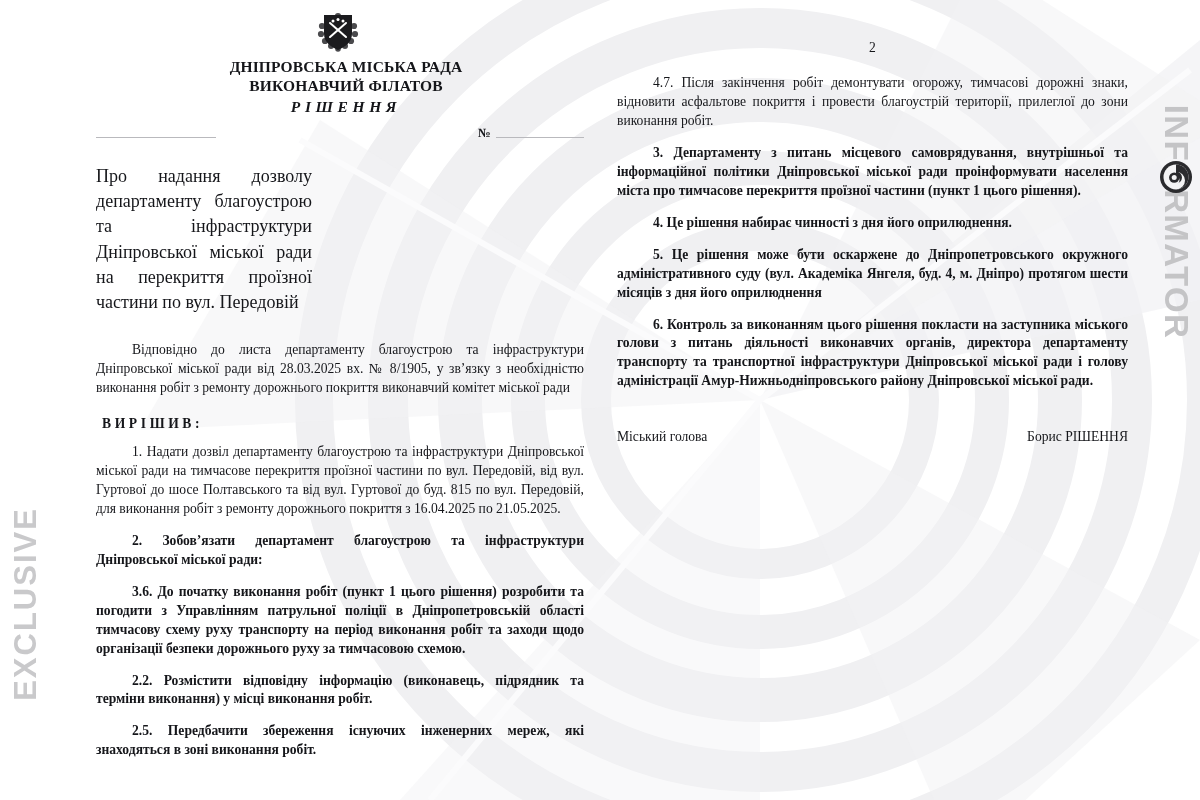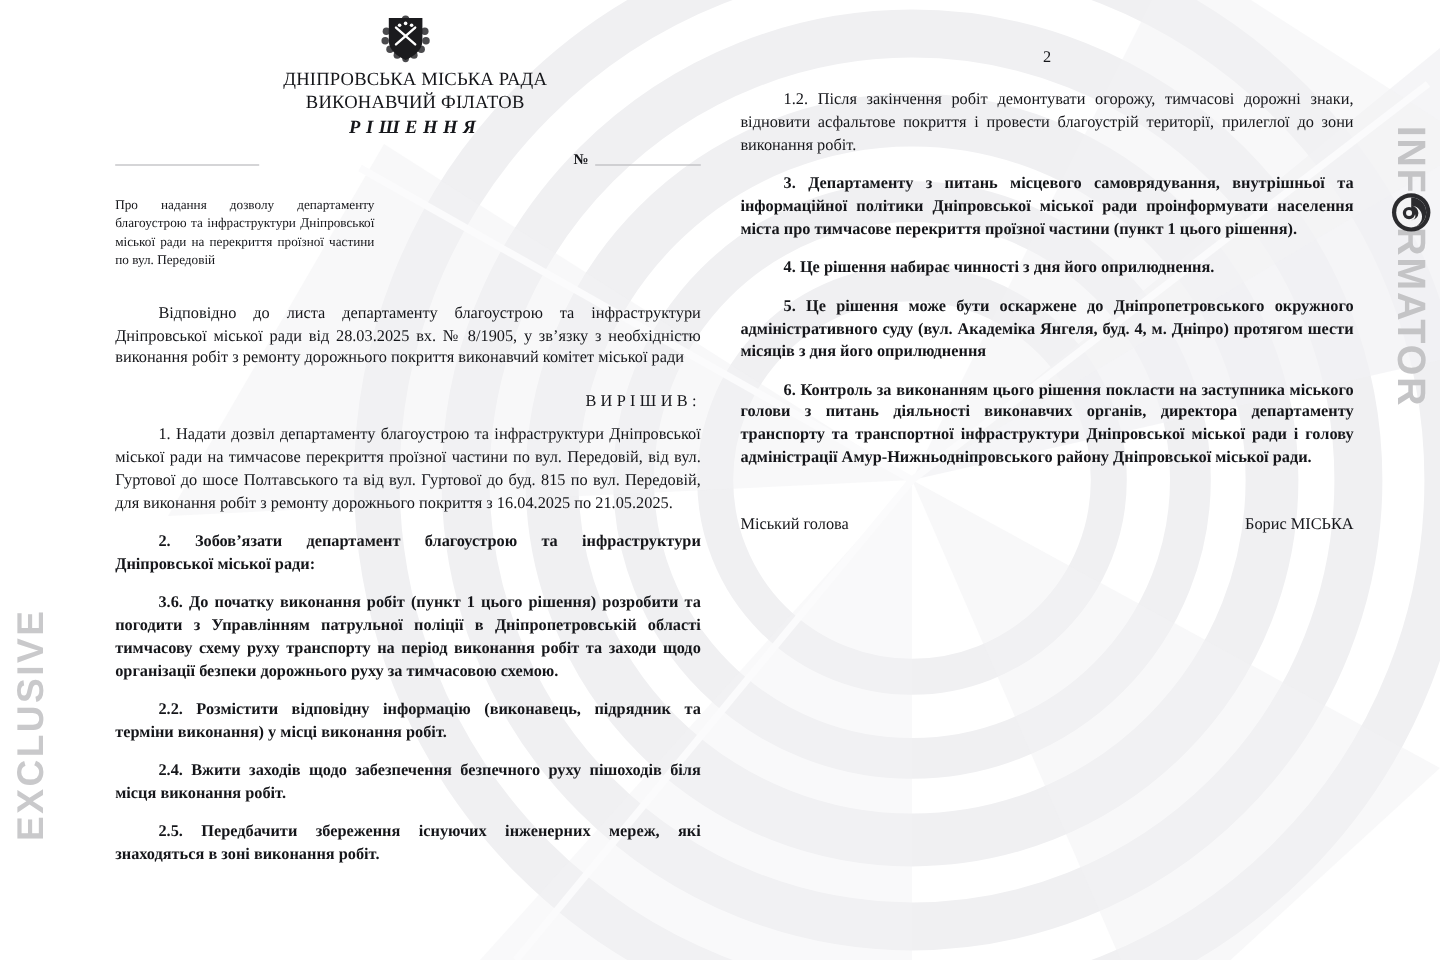--- a/index.html
+++ b/index.html
@@ -104,21 +104,21 @@
     position: absolute;
     left: 96px;
     top: 58px;
     width: 500px;
     text-align: center;
     line-height: 1.22;
   }
   .header-titles .ht-line1,
   .header-titles .ht-line2 {
     font-size: 15.5px;
-    font-weight: 400;
+    font-weight: 700;
     letter-spacing: 0.15px;
   }
   .header-titles .ht-line3 {
     font-size: 15.5px;
     font-weight: 700;
     letter-spacing: 4.6px;
     margin-top: 2px;
     font-style: italic;
   }
 
@@ -155,21 +155,21 @@
   }
   .col-right {
     position: absolute;
     left: 617px;
     top: 40px;
     width: 511px;
   }
 
   .subject-block {
     width: 216px;
-    font-size: 11px;
+    font-size: 18px;
     line-height: 1.40;
     text-align: justify;
     text-justify: inter-word;
   }
 
   .body-p {
     font-size: 13.6px;
     line-height: 1.395;
     text-align: justify;
     text-justify: inter-word;
@@ -177,23 +177,23 @@
     margin: 0;
   }
   .body-p + .body-p { margin-top: 13px; font-weight: bold; }
 
   .gap-lg { height: 26px; }
   .gap-md { height: 18px; }
   .gap-sm { height: 11px; }
 
   .resolve-word {
     font-size: 13.6px;
-    font-weight: 400;
+    font-weight: 700;
     letter-spacing: 3.6px;
-    text-align: right;
+    text-align: left;
     padding-left: 6px;
   }
 
   .page-number {
     font-size: 13.6px;
     text-align: center;
     width: 100%;
   }
 
   .signature-row {
@@ -293,39 +293,38 @@
     <div class="gap-md"></div>
 
     <div class="resolve-word">ВИРІШИВ:</div>
 
     <div class="gap-sm"></div>
 
     <p class="body-p">1. Надати дозвіл департаменту благоустрою та інфраструктури Дніпровської міської ради на тимчасове перекриття проїзної частини по вул. Передовій, від вул. Гуртової до шосе Полтавського та від вул. Гуртової до буд. 815 по вул. Передовій, для виконання робіт з ремонту дорожнього покриття з 16.04.2025 по 21.05.2025.</p>
     <p class="body-p">2. Зобов’язати департамент благоустрою та інфраструктури Дніпровської міської ради:</p>
     <p class="body-p">3.6. До початку виконання робіт (пункт 1 цього рішення) розробити та погодити з Управлінням патрульної поліції в Дніпропетровській області тимчасову схему руху транспорту на період виконання робіт та заходи щодо організації безпеки дорожнього руху за тимчасовою схемою.</p>
     <p class="body-p">2.2. Розмістити відповідну інформацію (виконавець, підрядник та терміни виконання) у місці виконання робіт.</p>
-    <p class="body-p">2.4. Вжити заходів щодо забезпечення безпечного руху пішоходів біля місця виконання робіт.</p>
     <p class="body-p">2.5. Передбачити збереження існуючих інженерних мереж, які знаходяться в зоні виконання робіт.</p>
   </div>
 
   <div class="col-right">
 
     <div class="page-number">2</div>
 
     <div class="gap-md"></div>
 
-    <p class="body-p">1.2. Після закінчення робіт демонтувати огорожу, тимчасові дорожні знаки, відновити асфальтове покриття і провести благоустрій території, прилеглої до зони виконання робіт.</p>
+    <p class="body-p">4.7. Після закінчення робіт демонтувати огорожу, тимчасові дорожні знаки, відновити асфальтове покриття і провести благоустрій території, прилеглої до зони виконання робіт.</p>
     <p class="body-p">3. Департаменту з питань місцевого самоврядування, внутрішньої та інформаційної політики Дніпровської міської ради проінформувати населення міста про тимчасове перекриття проїзної частини (пункт 1 цього рішення).</p>
     <p class="body-p">4. Це рішення набирає чинності з дня його оприлюднення.</p>
     <p class="body-p">5. Це рішення може бути оскаржене до Дніпропетровського окружного адміністративного суду (вул. Академіка Янгеля, буд. 4, м. Дніпро) протягом шести місяців з дня його оприлюднення</p>
     <p class="body-p">6. Контроль за виконанням цього рішення покласти на заступника міського голови з питань діяльності виконавчих органів, директора департаменту транспорту та транспортної інфраструктури Дніпровської міської ради і голову адміністрації Амур-Нижньодніпровського району Дніпровської міської ради.</p>
 
     <div class="signature-row">
       <span>Міський голова</span>
-      <span>Борис МІСЬКА</span>
+      <span>Борис РІШЕННЯ</span>
     </div>
   </div>
 </div>
 
 <div class="exclusive-mark">
   <span>EXCLUSIVE</span>
 </div>
 
 <div class="informator-mark">
   <div class="im-text">

